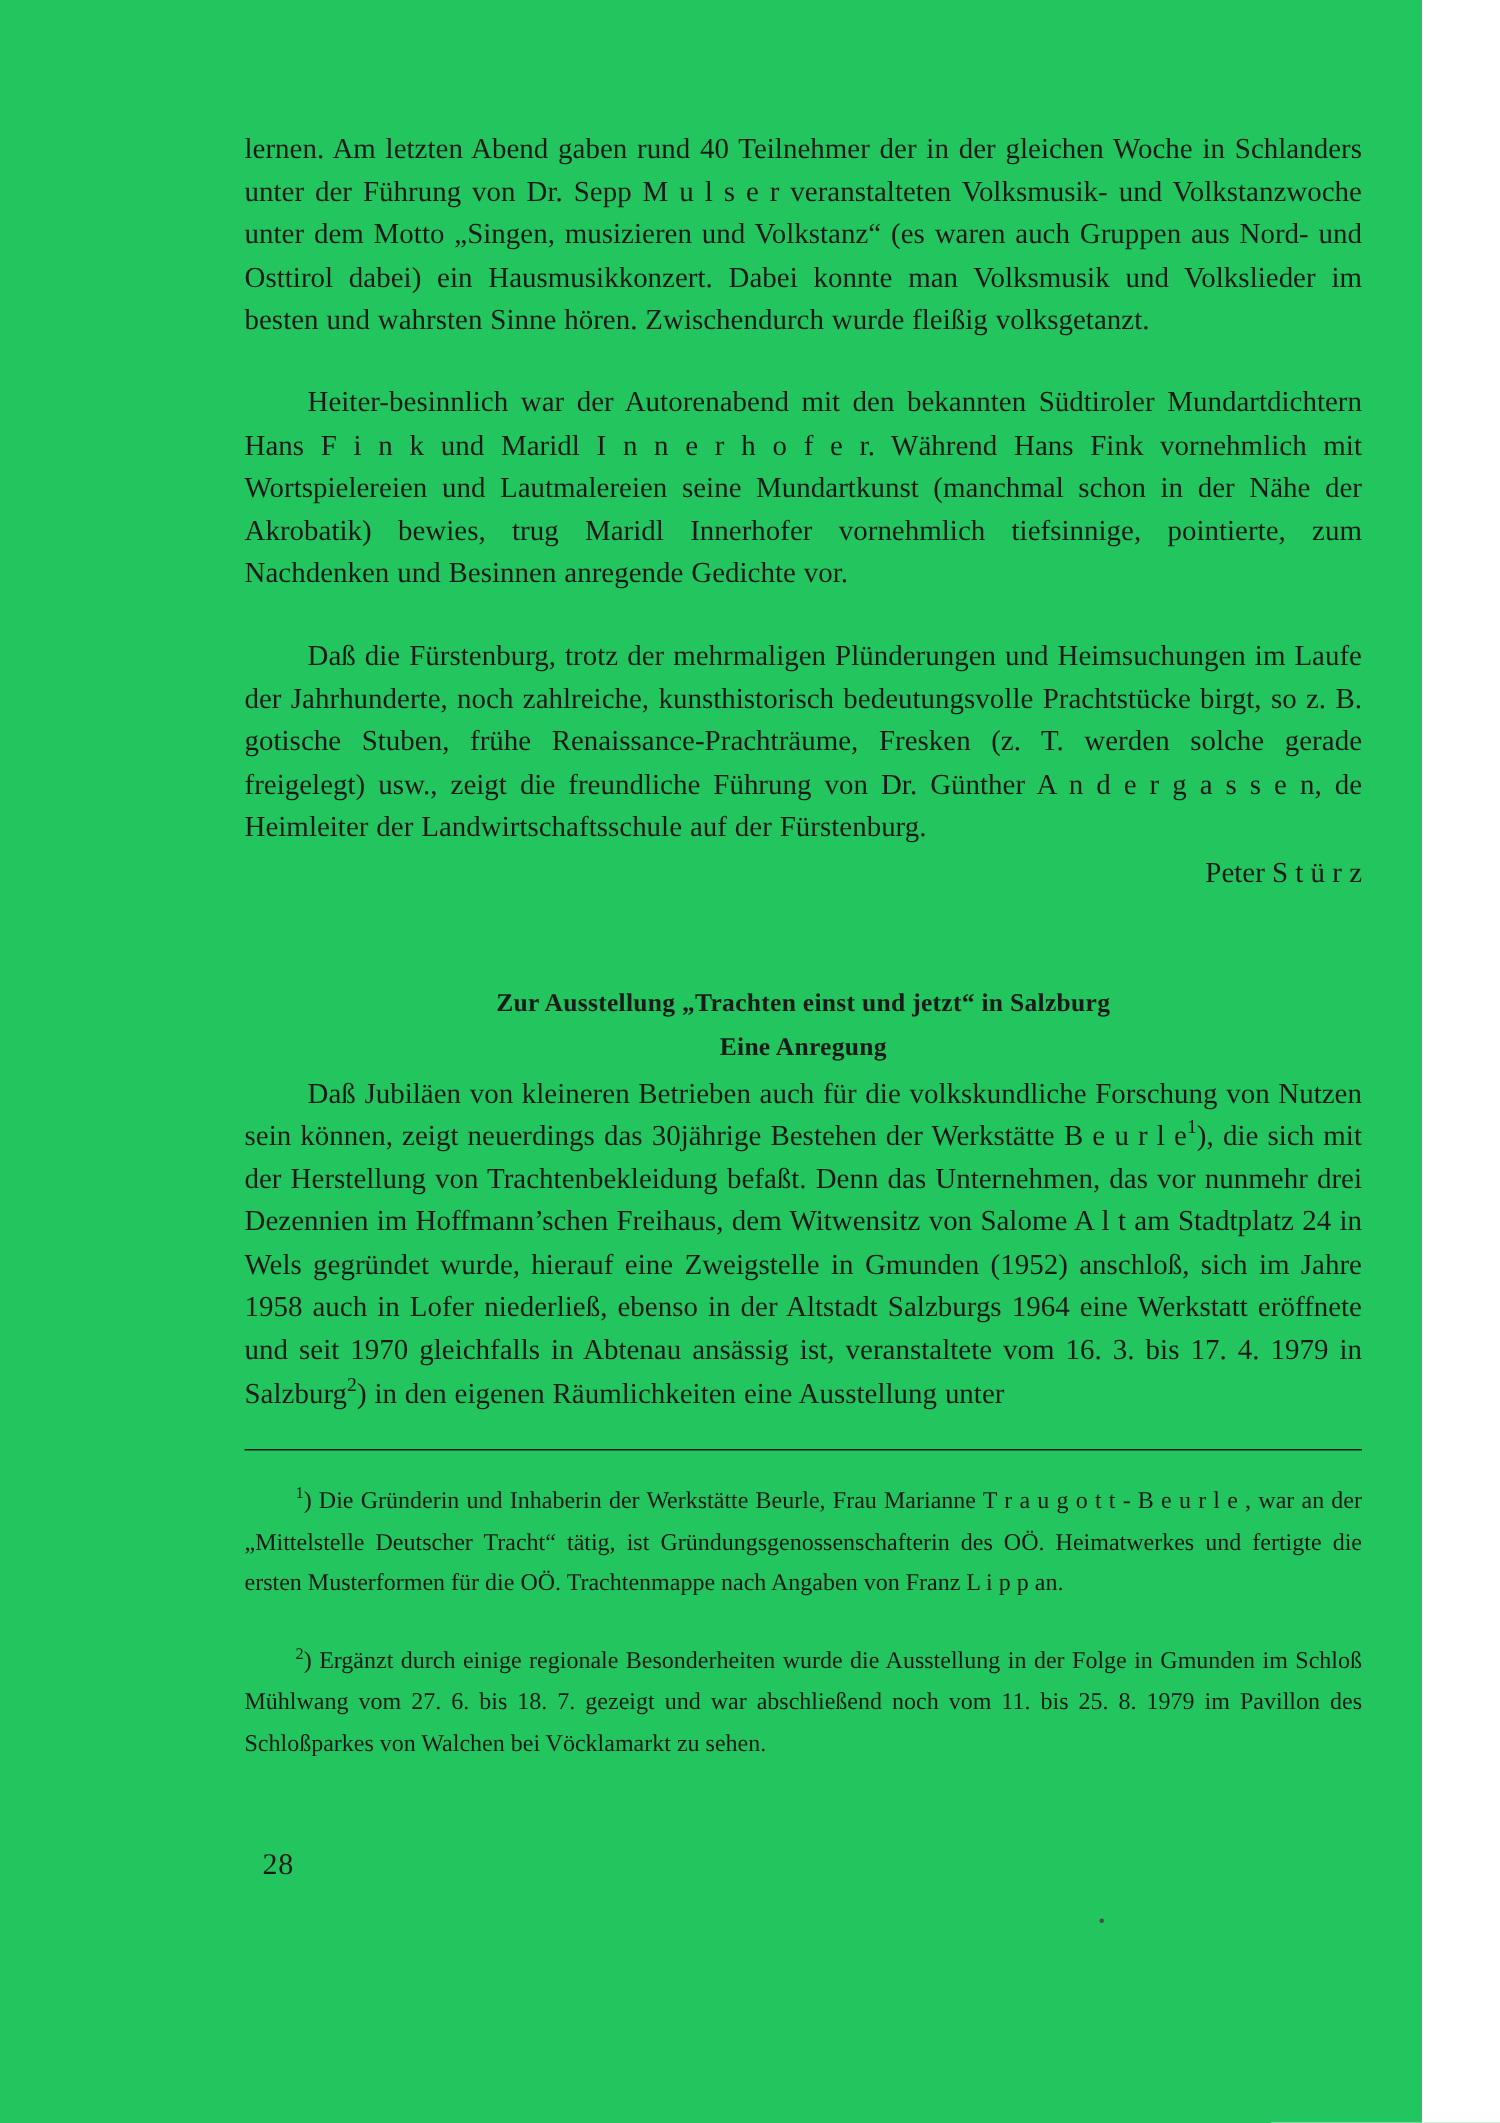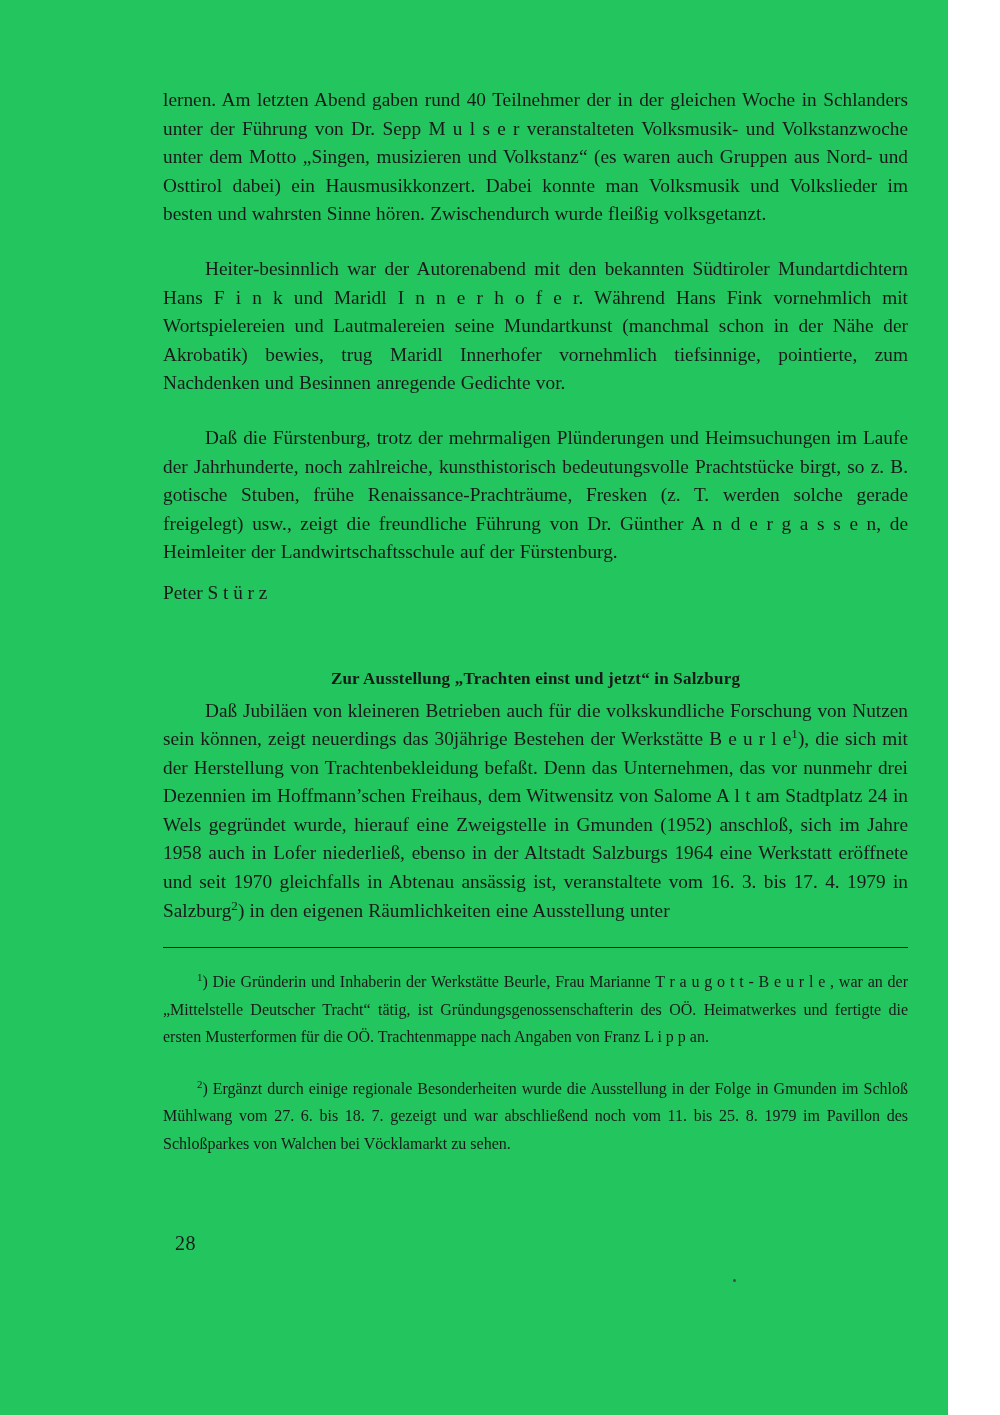--- a/index.html
+++ b/index.html
@@ -38,23 +38,24 @@
     word-spacing: 0.4px;
     hyphens: manual;
   }
   p.body-par.no-indent {
     text-indent: 0;
   }
   p.body-par + p.body-par {
     margin-top: 26px;
   }
   .signature {
-    margin-top: 12px;
+    margin-top: 2px;
     font-size: 19.3px;
     line-height: 28.6px;
+    text-align: right;
   }
   .heading {
     margin-top: 56px;
     text-align: center;
     font-weight: bold;
     font-size: 17px;
     line-height: 29px;
     letter-spacing: 0.2px;
   }
   .heading .line2 { display: block; }
@@ -110,20 +111,21 @@
   <div class="content">
 
     <p class="body-par no-indent">lernen. Am letzten Abend gaben rund 40 Teilnehmer der in der gleichen Woche in Schlanders unter der Führung von Dr. Sepp M u l s e r veranstalteten Volksmusik- und Volkstanzwoche unter dem Motto „Singen, musizieren und Volkstanz“ (es waren auch Gruppen aus Nord- und Osttirol dabei) ein Hausmusikkonzert. Dabei konnte man Volksmusik und Volkslieder im besten und wahrsten Sinne hören. Zwischendurch wurde fleißig volksgetanzt.</p>
     <p class="body-par">Heiter-besinnlich war der Autorenabend mit den bekannten Südtiroler Mundartdichtern Hans F i n k und Maridl I n n e r h o f e r. Während Hans Fink vornehmlich mit Wortspielereien und Lautmalereien seine Mundartkunst (manchmal schon in der Nähe der Akrobatik) bewies, trug Maridl Innerhofer vornehmlich tiefsinnige, pointierte, zum Nachdenken und Besinnen anregende Gedichte vor.</p>
     <p class="body-par">Daß die Fürstenburg, trotz der mehrmaligen Plünderungen und Heimsuchungen im Laufe der Jahrhunderte, noch zahlreiche, kunsthistorisch bedeutungsvolle Prachtstücke birgt, so z. B. gotische Stuben, frühe Renaissance-Prachträume, Fresken (z. T. werden solche gerade freigelegt) usw., zeigt die freundliche Führung von Dr. Günther A n d e r g a s s e n, de Heimleiter der Landwirtschaftsschule auf der Fürstenburg.</p>
 
     <div class="signature">Peter S t ü r z</div>
 
     <div class="heading">
       <span>Zur Ausstellung „Trachten einst und jetzt“ in Salzburg</span>
+      <span class="line2">Eine Anregung</span>
     </div>
 
     <div class="section-body">
       <p class="body-par"><span>Daß Jubiläen von kleineren Betrieben auch für die volkskundliche Forschung von Nutzen sein können, zeigt neuerdings das 30jährige Bestehen der Werkstätte B e u r l e</span><sup>1</sup><span>), die sich mit der Herstellung von Trachtenbekleidung befaßt. Denn das Unternehmen, das vor nunmehr drei Dezennien im Hoffmann’schen Freihaus, dem Witwensitz von Salome A l t am Stadtplatz 24 in Wels gegründet wurde, hierauf eine Zweigstelle in Gmunden (1952) anschloß, sich im Jahre 1958 auch in Lofer niederließ, ebenso in der Altstadt Salzburgs 1964 eine Werkstatt eröffnete und seit 1970 gleichfalls in Abtenau ansässig ist, veranstaltete vom 16. 3. bis 17. 4. 1979 in Salzburg</span><sup>2</sup><span>) in den eigenen Räumlichkeiten eine Ausstellung unter</span></p>
     </div>
 
     <hr class="rule">
 
     <div class="footnotes">
       <p class="footnote"><sup>1</sup><span>) Die Gründerin und Inhaberin der Werkstätte Beurle, Frau Marianne T r a u g o t t - B e u r l e , war an der „Mittelstelle Deutscher Tracht“ tätig, ist Gründungsgenossenschafterin des OÖ. Heimatwerkes und fertigte die ersten Musterformen für die OÖ. Trachtenmappe nach Angaben von Franz L i p p an.</span></p>

